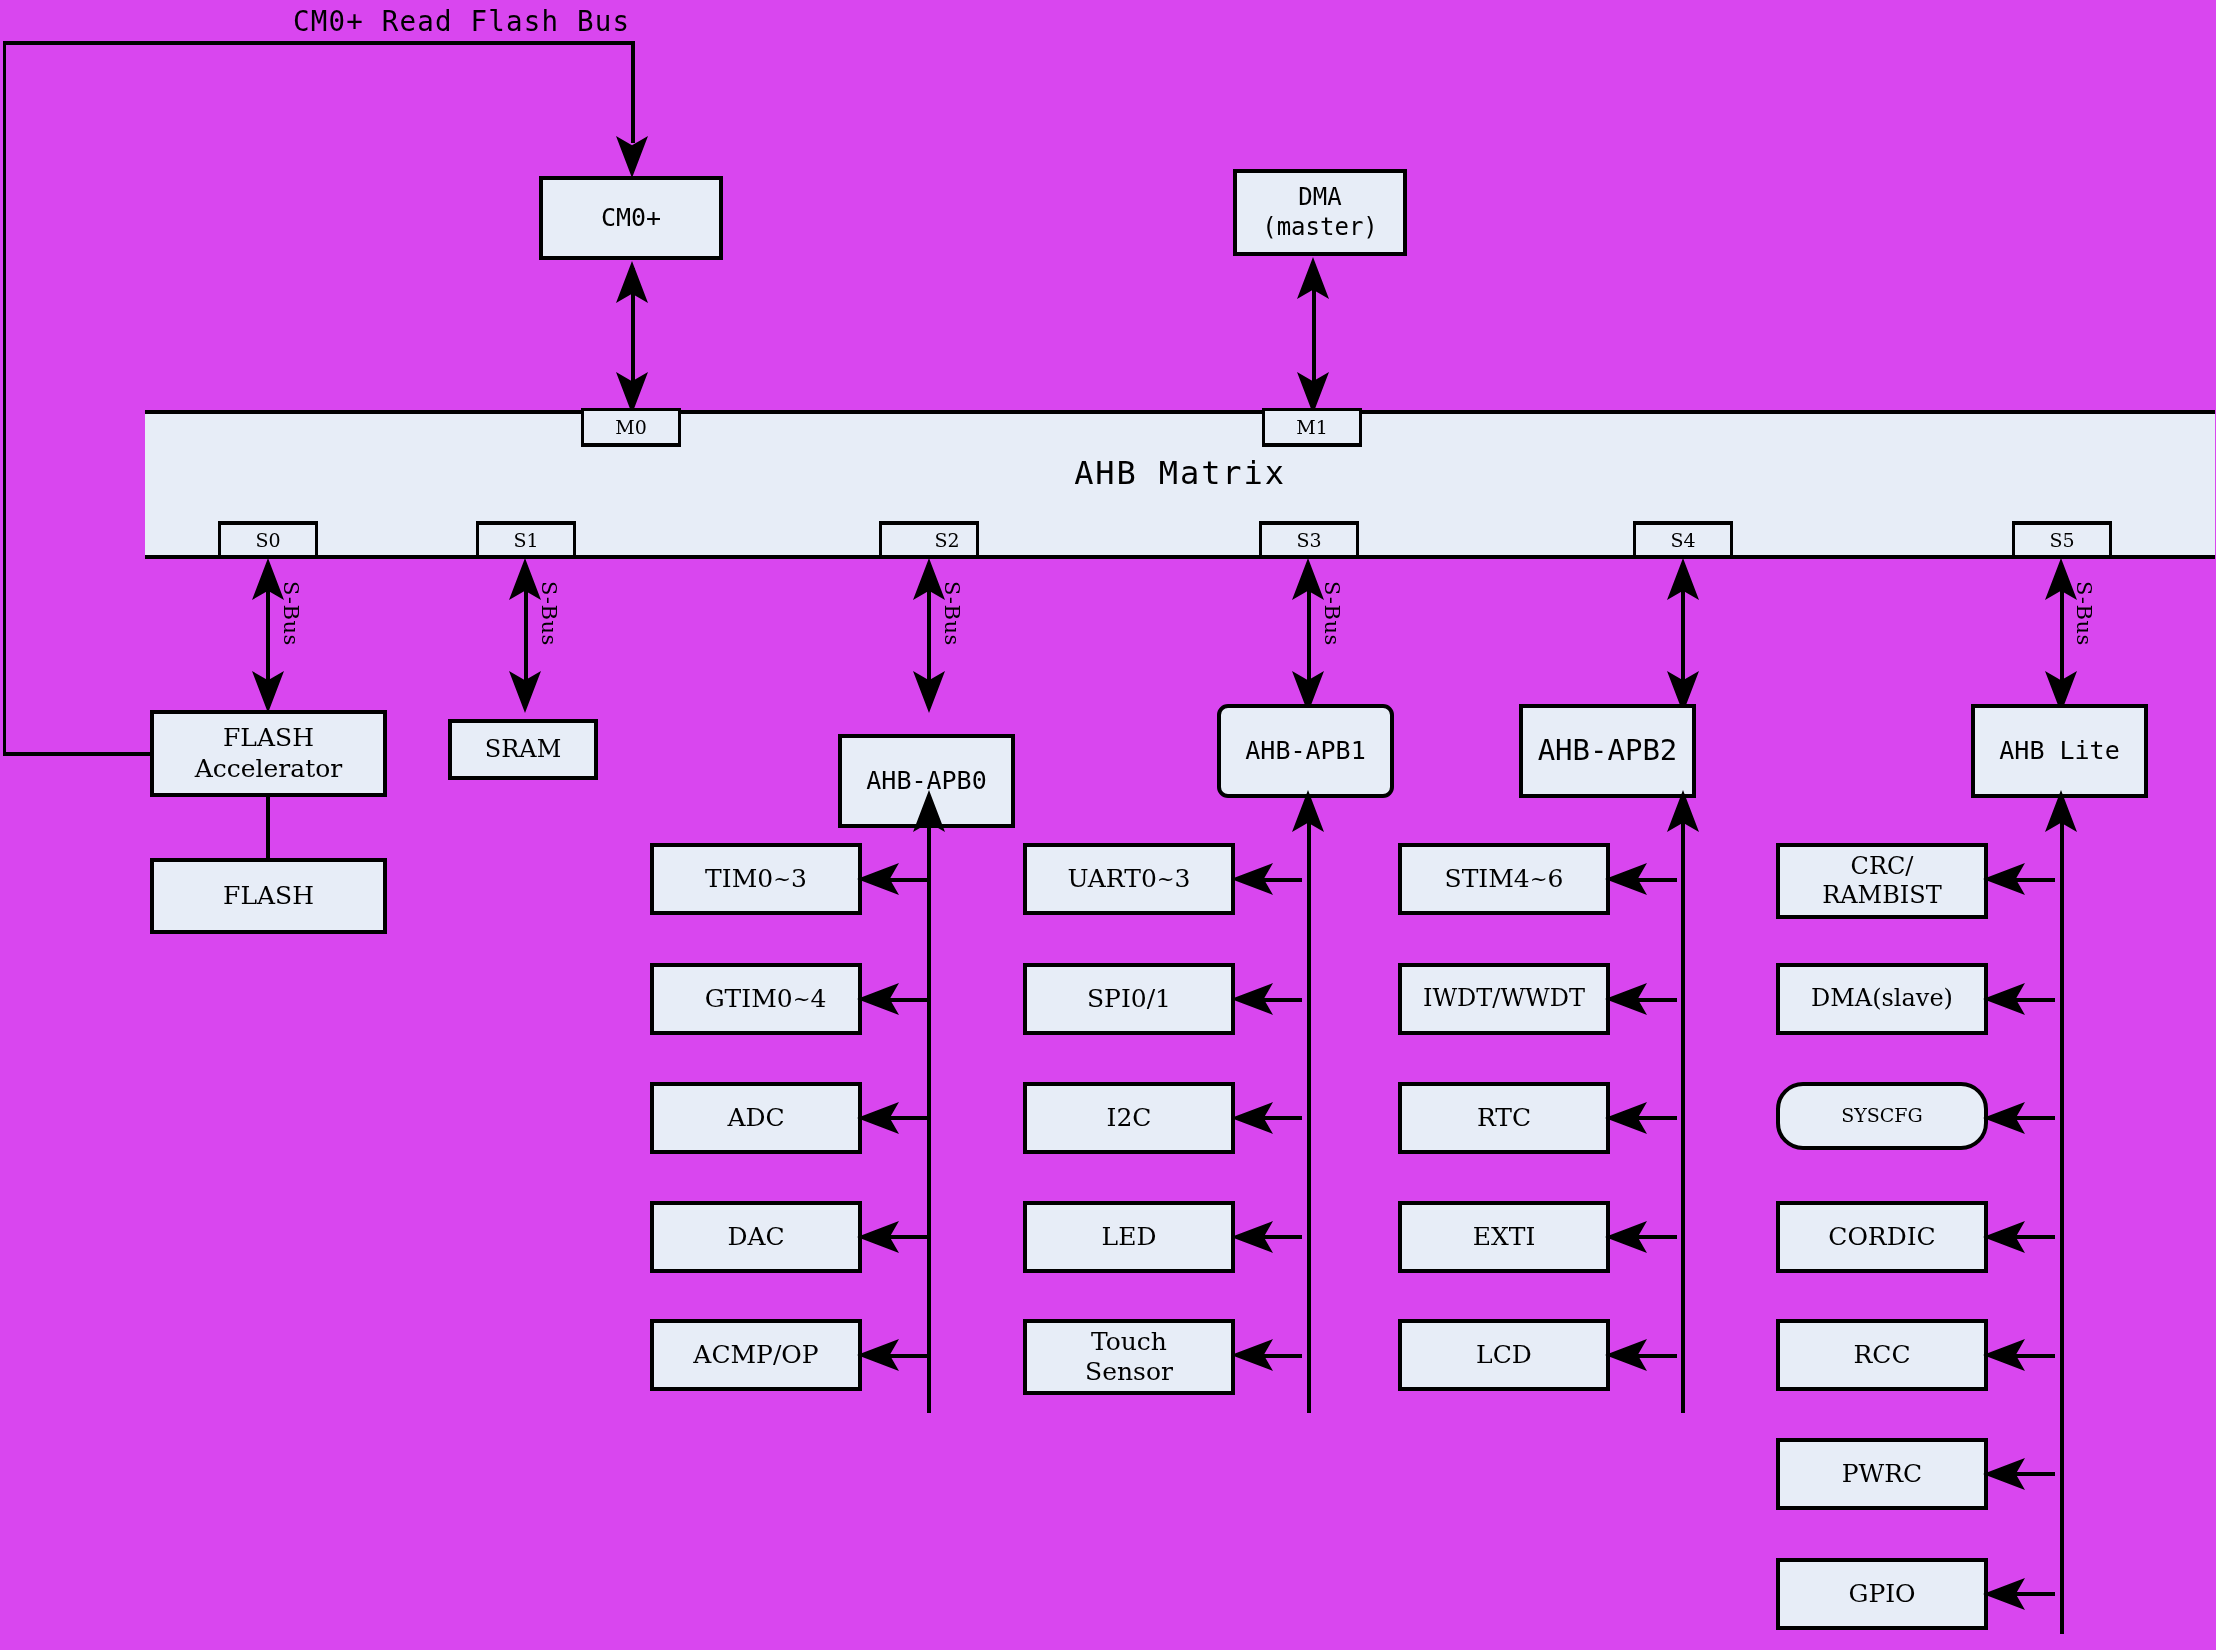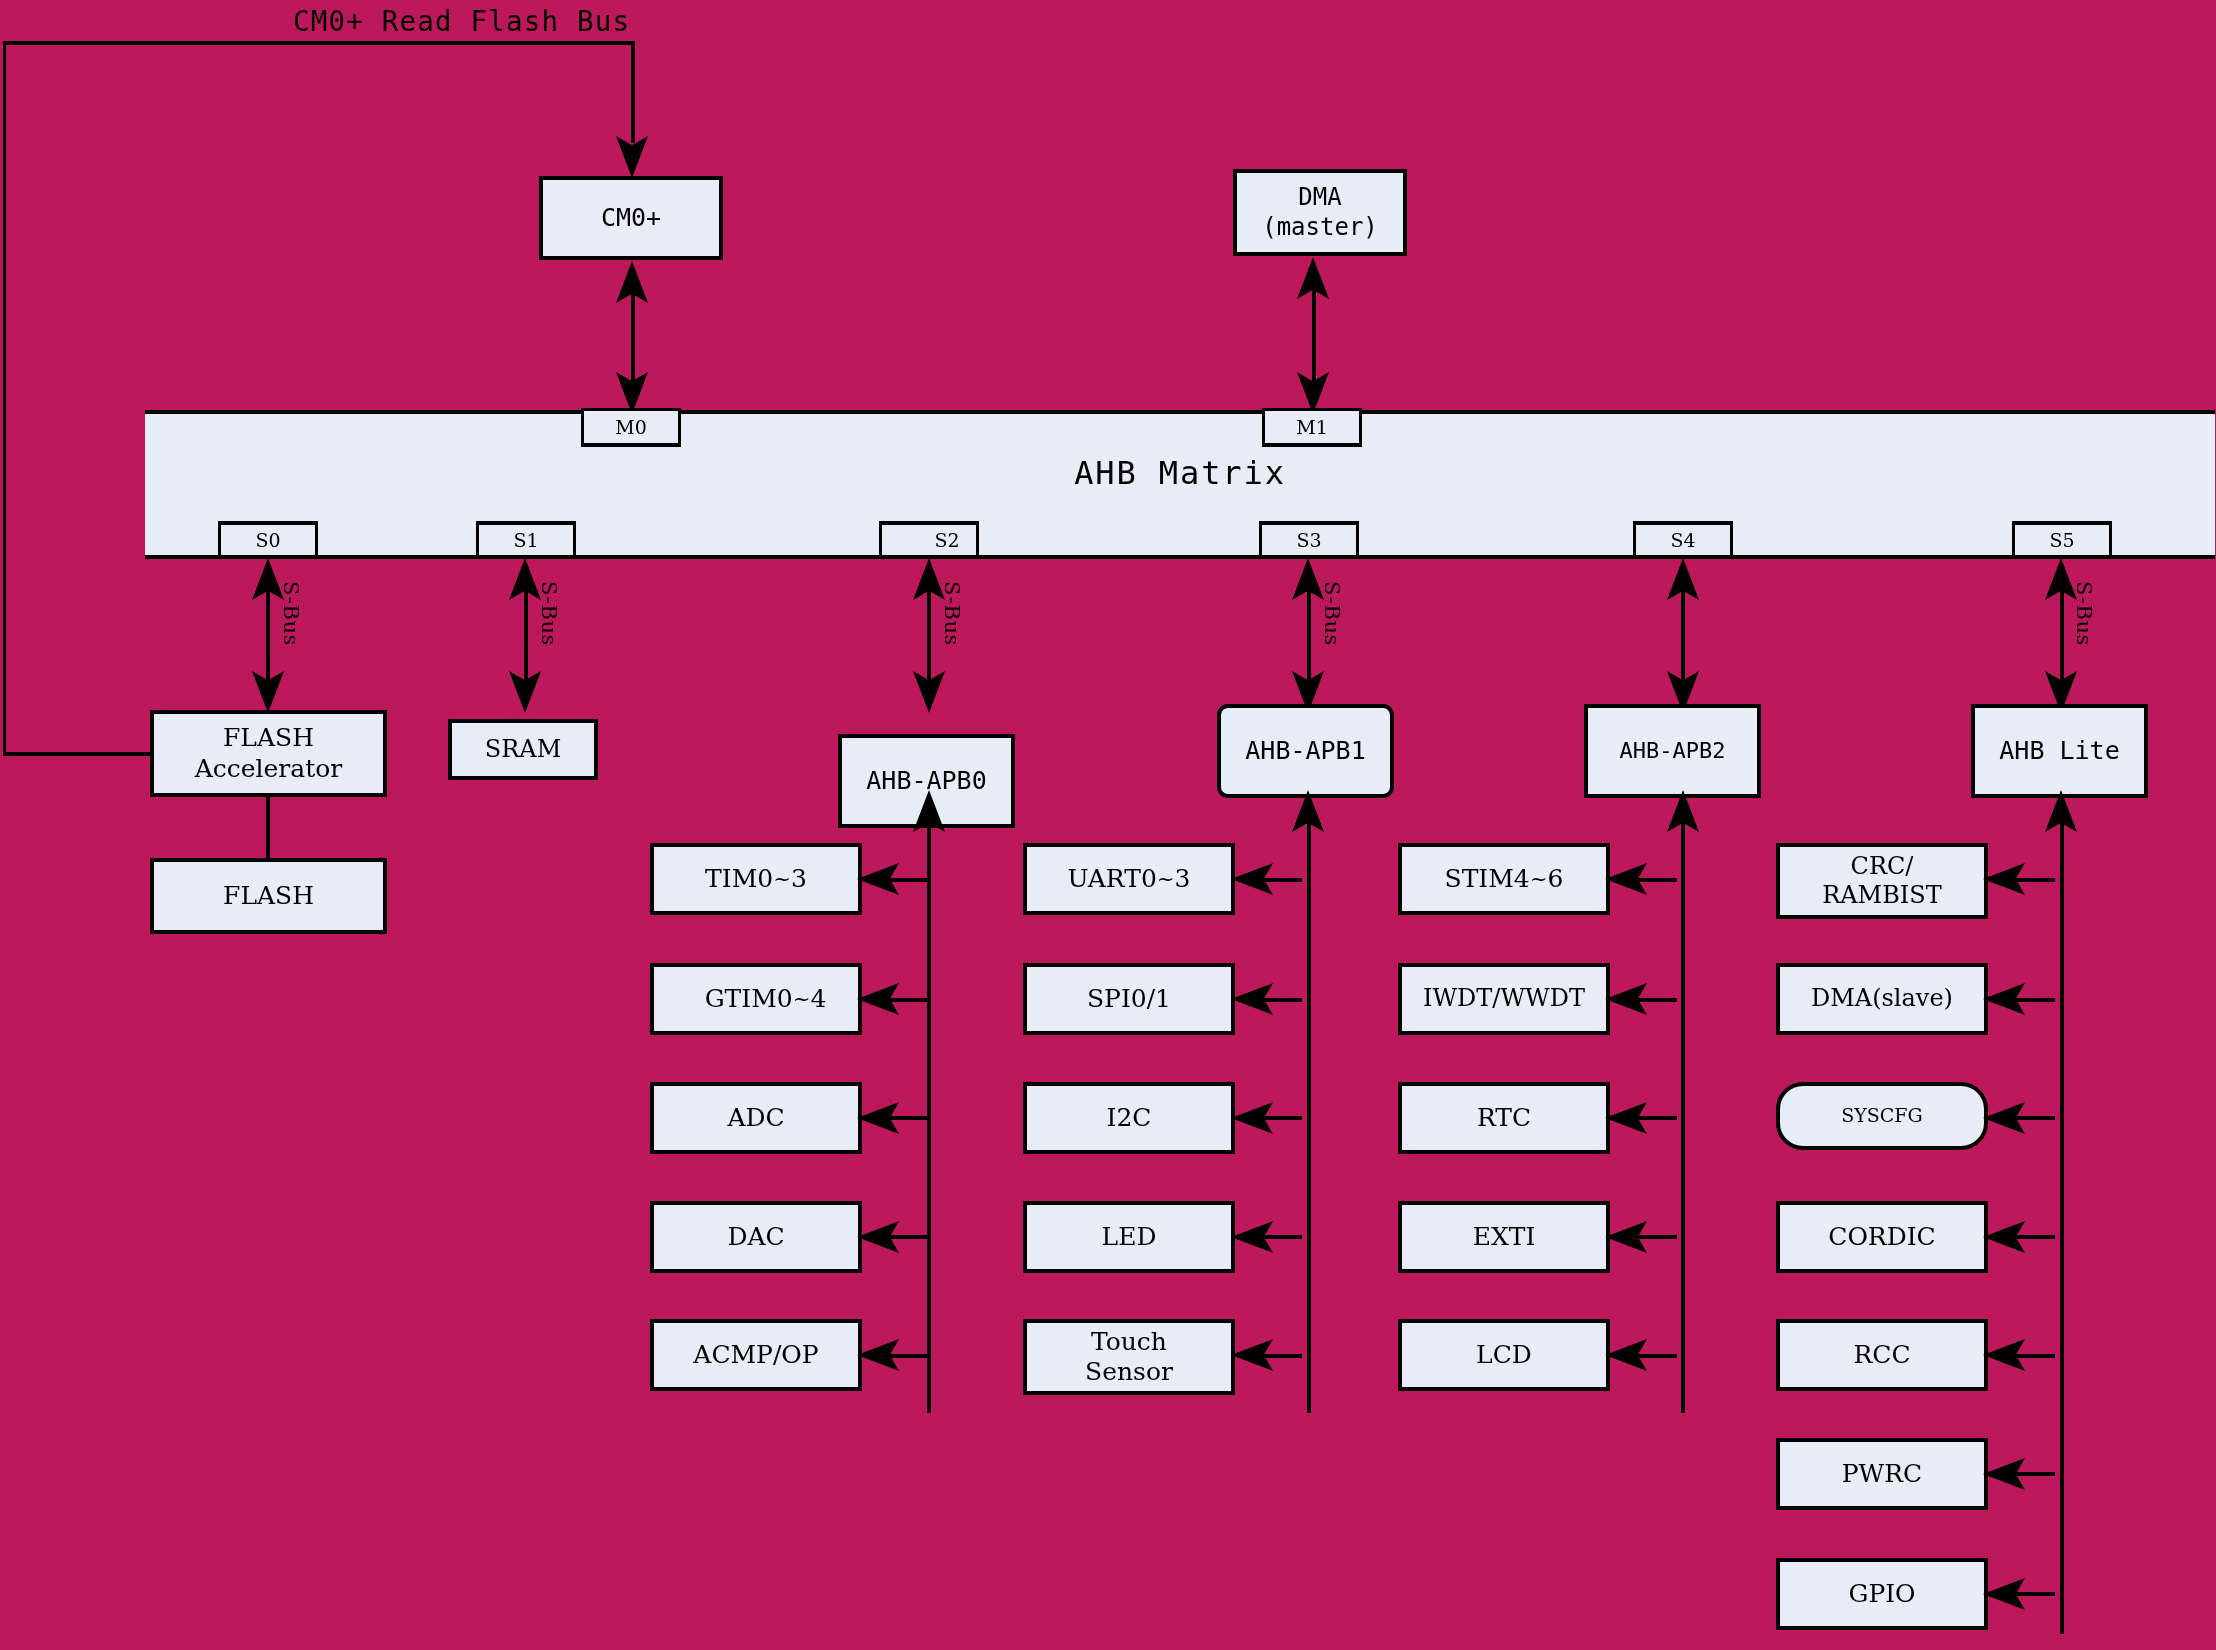--- a/index.html
+++ b/index.html
@@ -1,17 +1,17 @@
 <!DOCTYPE html>
 <html style="font-size:10px"><head>
 <meta charset="utf-8">
 <style>
   html,body{margin:0;padding:0;background:#ffffff;}
   body{font-family:"DejaVu Serif", serif;}
-  #canvas{position:relative;width:2216px;height:1651px;background:#be185d;overflow:hidden;}
+  #canvas{position:relative;width:2216px;height:1651px;background:#d946ef;overflow:hidden;}
 
   
   .blk{
     position:absolute;
     background:#e7edf7;
     border:4.4px solid #000;
     box-sizing:border-box;
     display:flex;align-items:center;justify-content:center;
     text-align:center;
     line-height:1.22;
@@ -157,21 +157,21 @@
 
   <div class="blk serif" style="left:150px;top:710px;width:237px;height:87px;font-size:25px;">FLASH
 Accelerator</div>
 
   <div class="blk serif" style="left:448px;top:719px;width:150px;height:61px;font-size:24px;">SRAM</div>
 
   <div class="blk" style="left:838px;top:734px;width:177px;height:94px;font-size:25px;">AHB-APB0</div>
 
   <div class="blk" style="left:1217px;top:704px;width:177px;height:94px;font-size:25px;border-radius:11px;">AHB-APB1</div>
 
-  <div class="blk" style="left:1584px;top:704px;width:177px;height:94px;font-size:22px;">AHB-APB2</div>
+  <div class="blk" style="left:1519px;top:704px;width:177px;height:94px;font-size:29px;">AHB-APB2</div>
 
   <div class="blk" style="left:1971px;top:704px;width:177px;height:94px;font-size:25px;">AHB Lite</div>
 
   <div class="ln vline" style="left:266px;top:797px;height:62px;"></div>
   <div class="blk serif" style="left:150px;top:858px;width:237px;height:76px;font-size:25px;">FLASH</div>
 
   <div class="ln vline" style="left:927px;top:797px;height:616px;"></div>
   <div class="arr up" style="left:913px;top:790px;width:32px;height:42px;"></div>
 
   <div class="blk serif" style="left:650px;top:843px;width:212px;height:72px;font-size:25px;">

